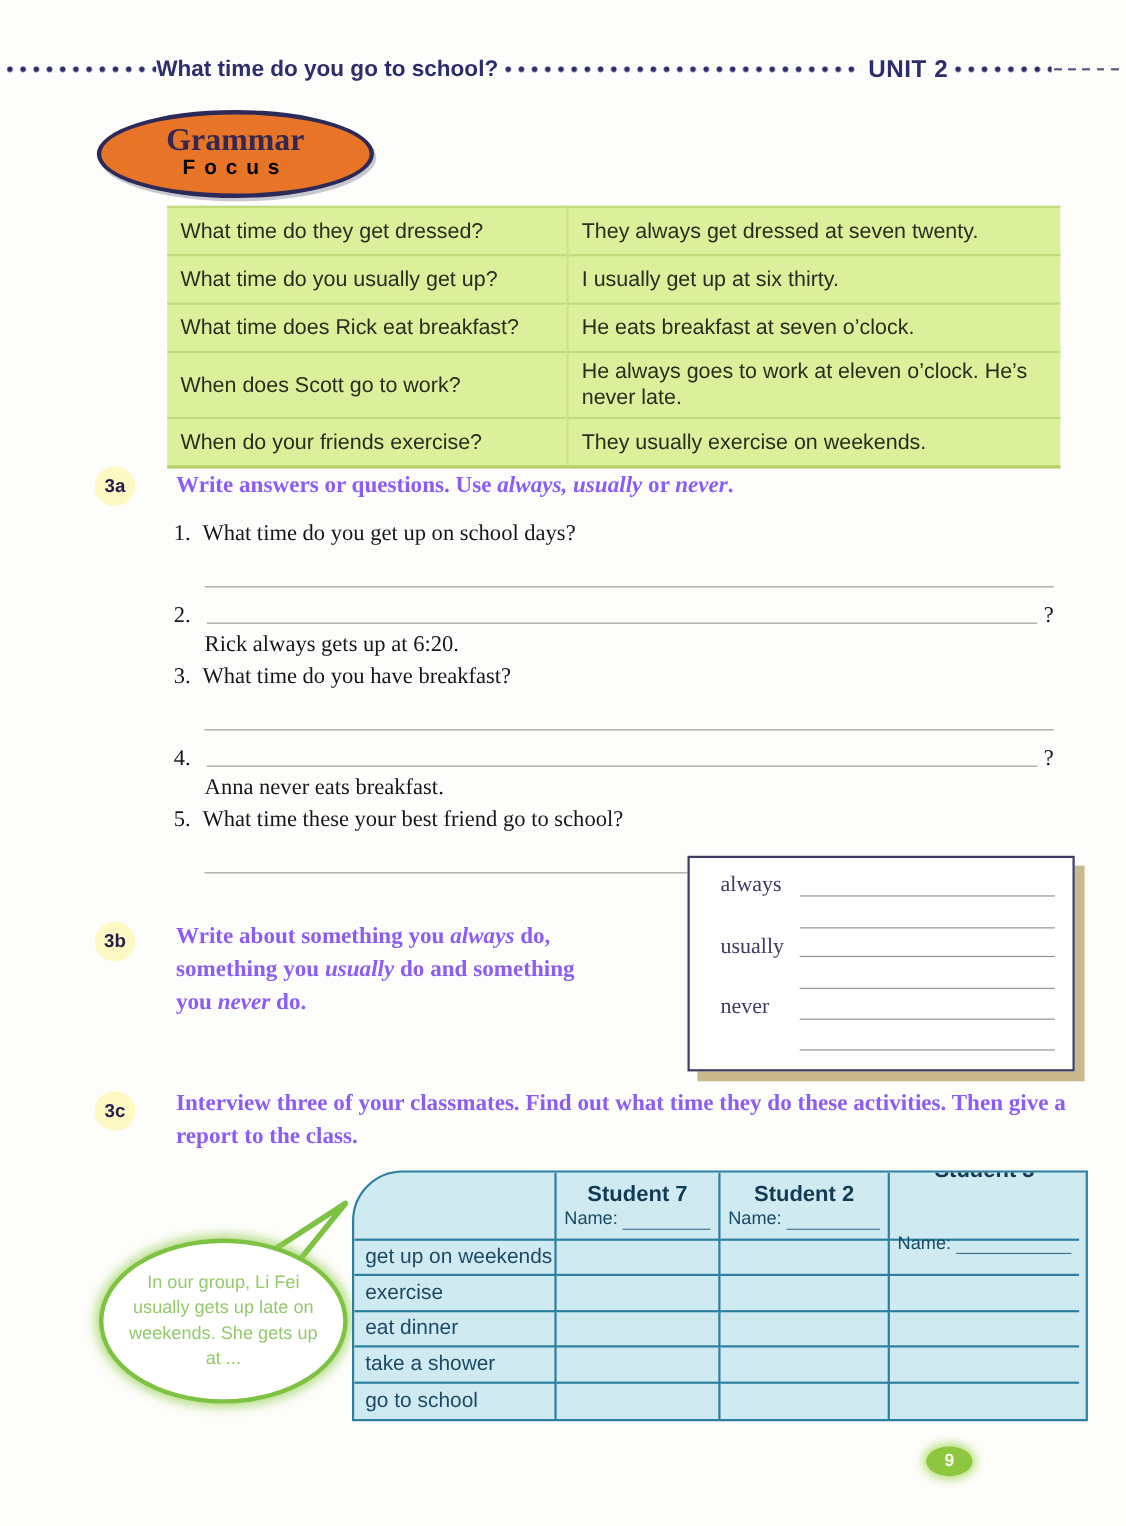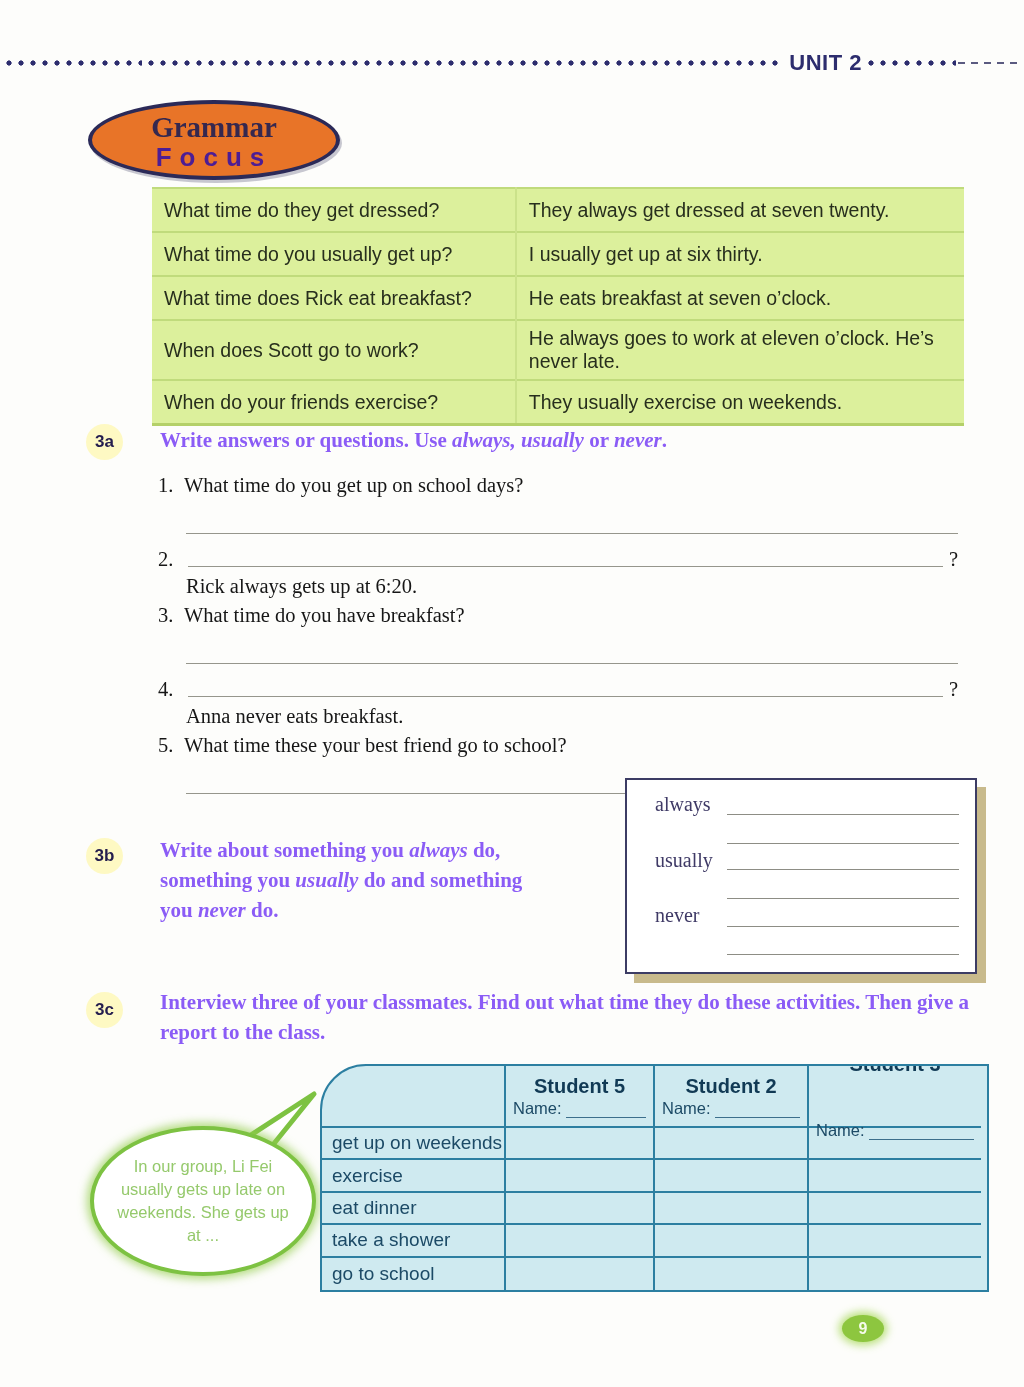--- a/index.html
+++ b/index.html
@@ -17,22 +17,22 @@
   .dashrule{width:62px;height:2.5px;margin-left:2px;
             background:repeating-linear-gradient(to right,#5a5a80 0 7px,transparent 7px 13px);}
   .hdr-title{font-size:20.5px;font-weight:bold;white-space:nowrap;}
   .hdr-unit{font-size:22px;font-weight:800;white-space:nowrap;letter-spacing:.5px;}
 
   
   .gf{position:absolute;left:88px;top:100px;width:244px;height:72px;background:#e87428;
       border:4px solid #2b2a58;border-radius:50%;text-align:center;
       box-shadow:2px 3px 0 rgba(40,40,80,.25);}
   .gf-l1{margin-top:7px;font-family:"Liberation Serif",serif;font-weight:bold;font-size:29px;color:#35284f;}
-  .gf-l2{font-family:"Liberation Sans",sans-serif;font-weight:bold;font-size:26px;letter-spacing:8px;
-         color:#4c1d95;margin-top:-2px;}
+  .gf-l2{font-family:"Liberation Sans",sans-serif;font-weight:bold;font-size:19px;letter-spacing:8px;
+         color:#000000;margin-top:-2px;}
 
   
   .gtable{position:absolute;left:152px;top:187px;width:812px;border-collapse:collapse;
           font-family:"Liberation Sans",sans-serif;font-size:19.5px;color:#272e1d;}
   .gtable td{background:#dcf09c;border-top:2px solid #c0db7c;padding:6px 12px;vertical-align:middle;}
   .gtable tr:last-child td{border-bottom:3px solid #b4d069;}
   .gtable td.qcell{width:344px;border-right:2px solid #cbe28a;}
   .gtable td{height:30px;}
 
   
@@ -91,20 +91,21 @@
         display:flex;align-items:center;justify-content:center;
         color:#f6fbec;font-family:"Liberation Sans",sans-serif;font-weight:bold;font-size:16px;}
 </style>
 </head>
 <body>
 
 <div class="page">
 
   <div class="hdr">
     <span class="dotrule dots-l"></span>
+    <span class="hdr-title">What time do you go to school?</span>
     <span class="dotrule dots-m"></span>
     <span class="hdr-unit">UNIT 2</span>
     <span class="dotrule dots-r"></span>
     <span class="dashrule"></span>
   </div>
 
   <div class="gf">
     <div class="gf-l1">Grammar</div>
     <div class="gf-l2">Focus</div>
   </div>
@@ -189,21 +190,21 @@
   <svg class="btail" width="92" height="58">
     <polygon points="8,52 82,4 40,56" fill="#ffffff" stroke="#7dc242" stroke-width="5" stroke-linejoin="round"></polygon>
   </svg>
   <div class="bubble">
     <div class="btxt">In our group, Li Fei usually gets up late on weekends. She gets up at ...</div>
   </div>
 
   <div class="itable">
     <div class="cell th"></div>
     <div class="cell th">
-      <div class="st">Student 5</div>
+      <div class="st">Student 7</div>
       <div class="nm">
           <span>Name:</span>
           <span class="nline"></span>
         </div>
     </div>
     <div class="cell th">
       <div class="st">Student 2</div>
       <div class="nm">
           <span>Name:</span>
           <span class="nline"></span>

